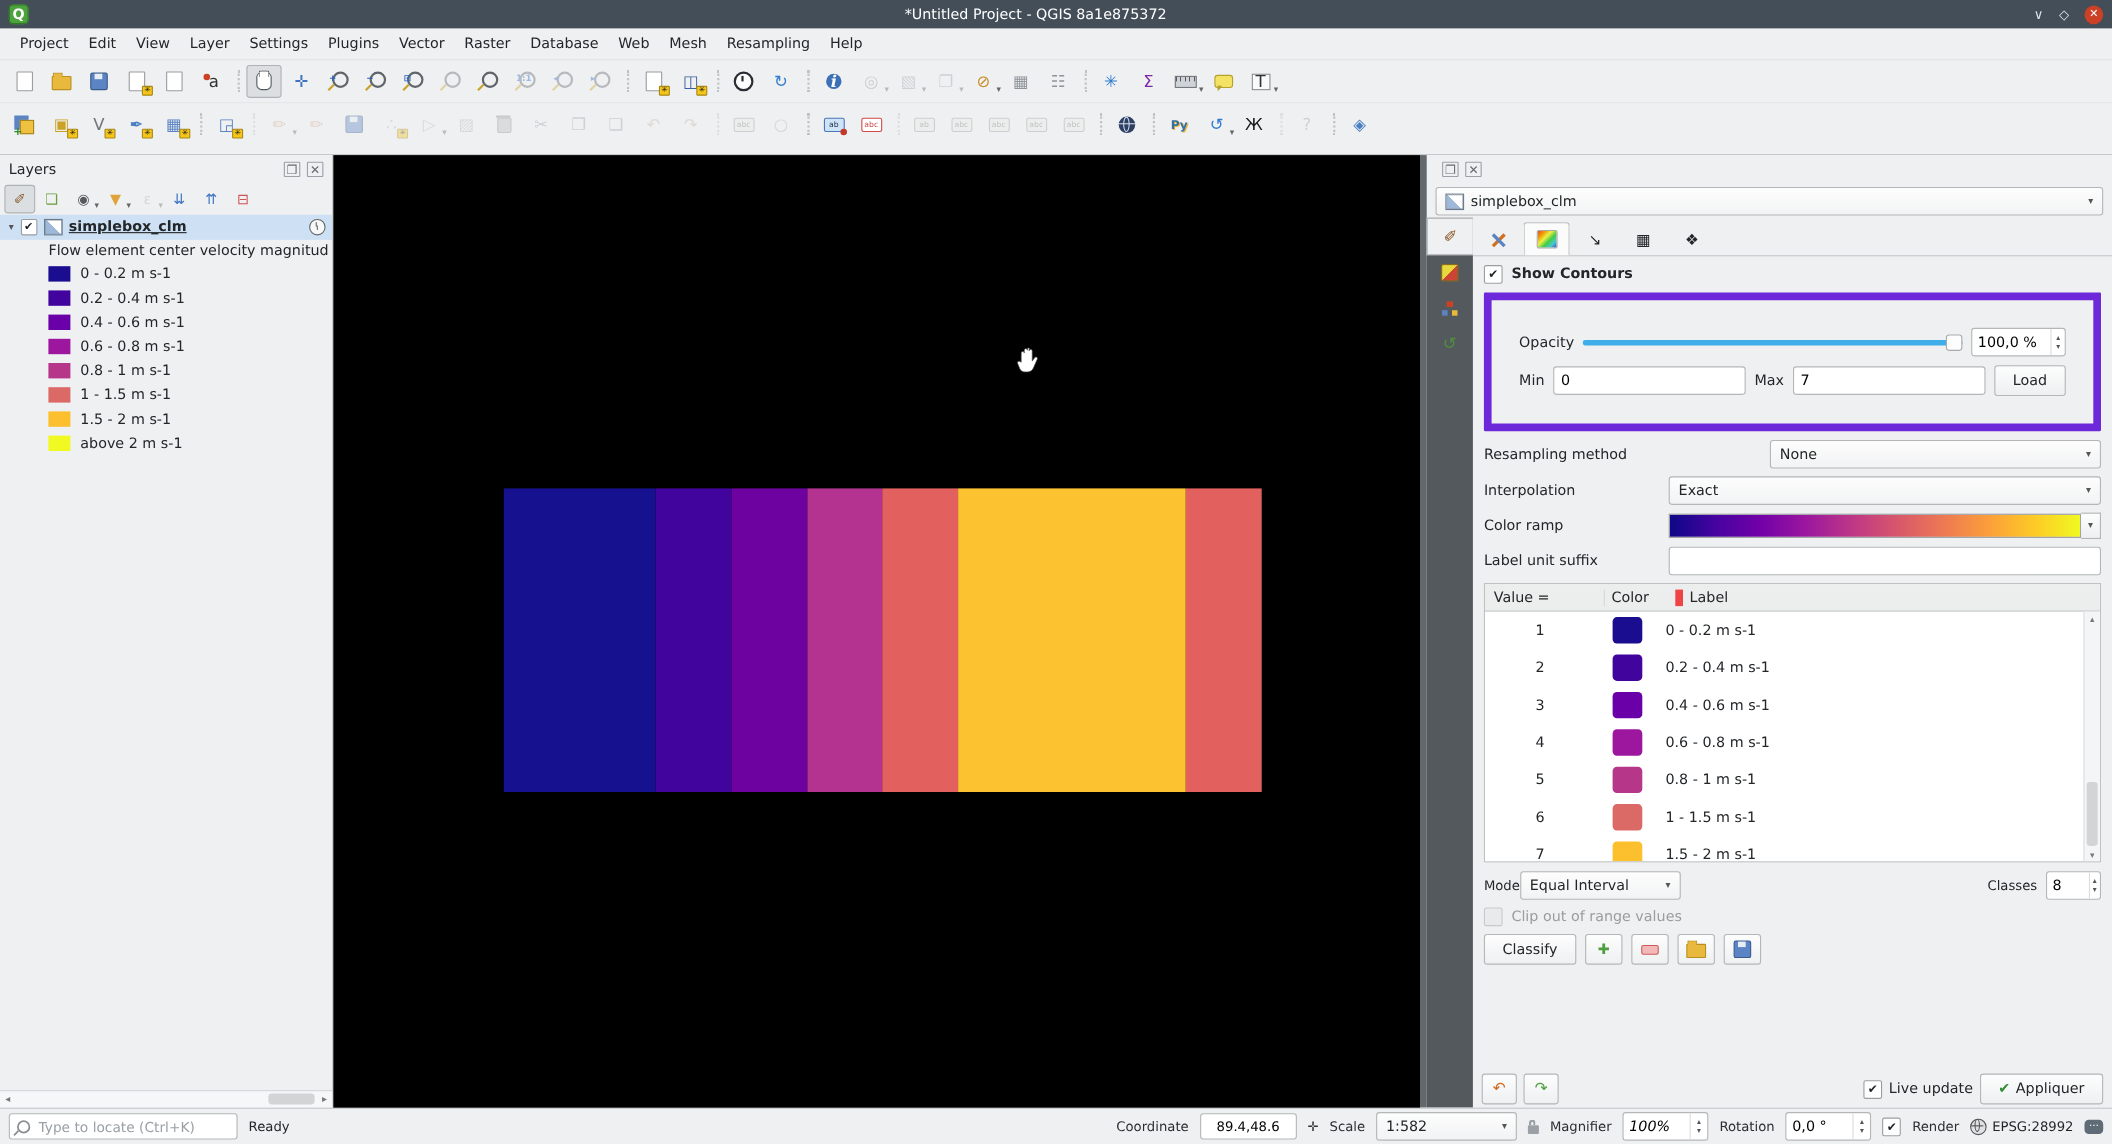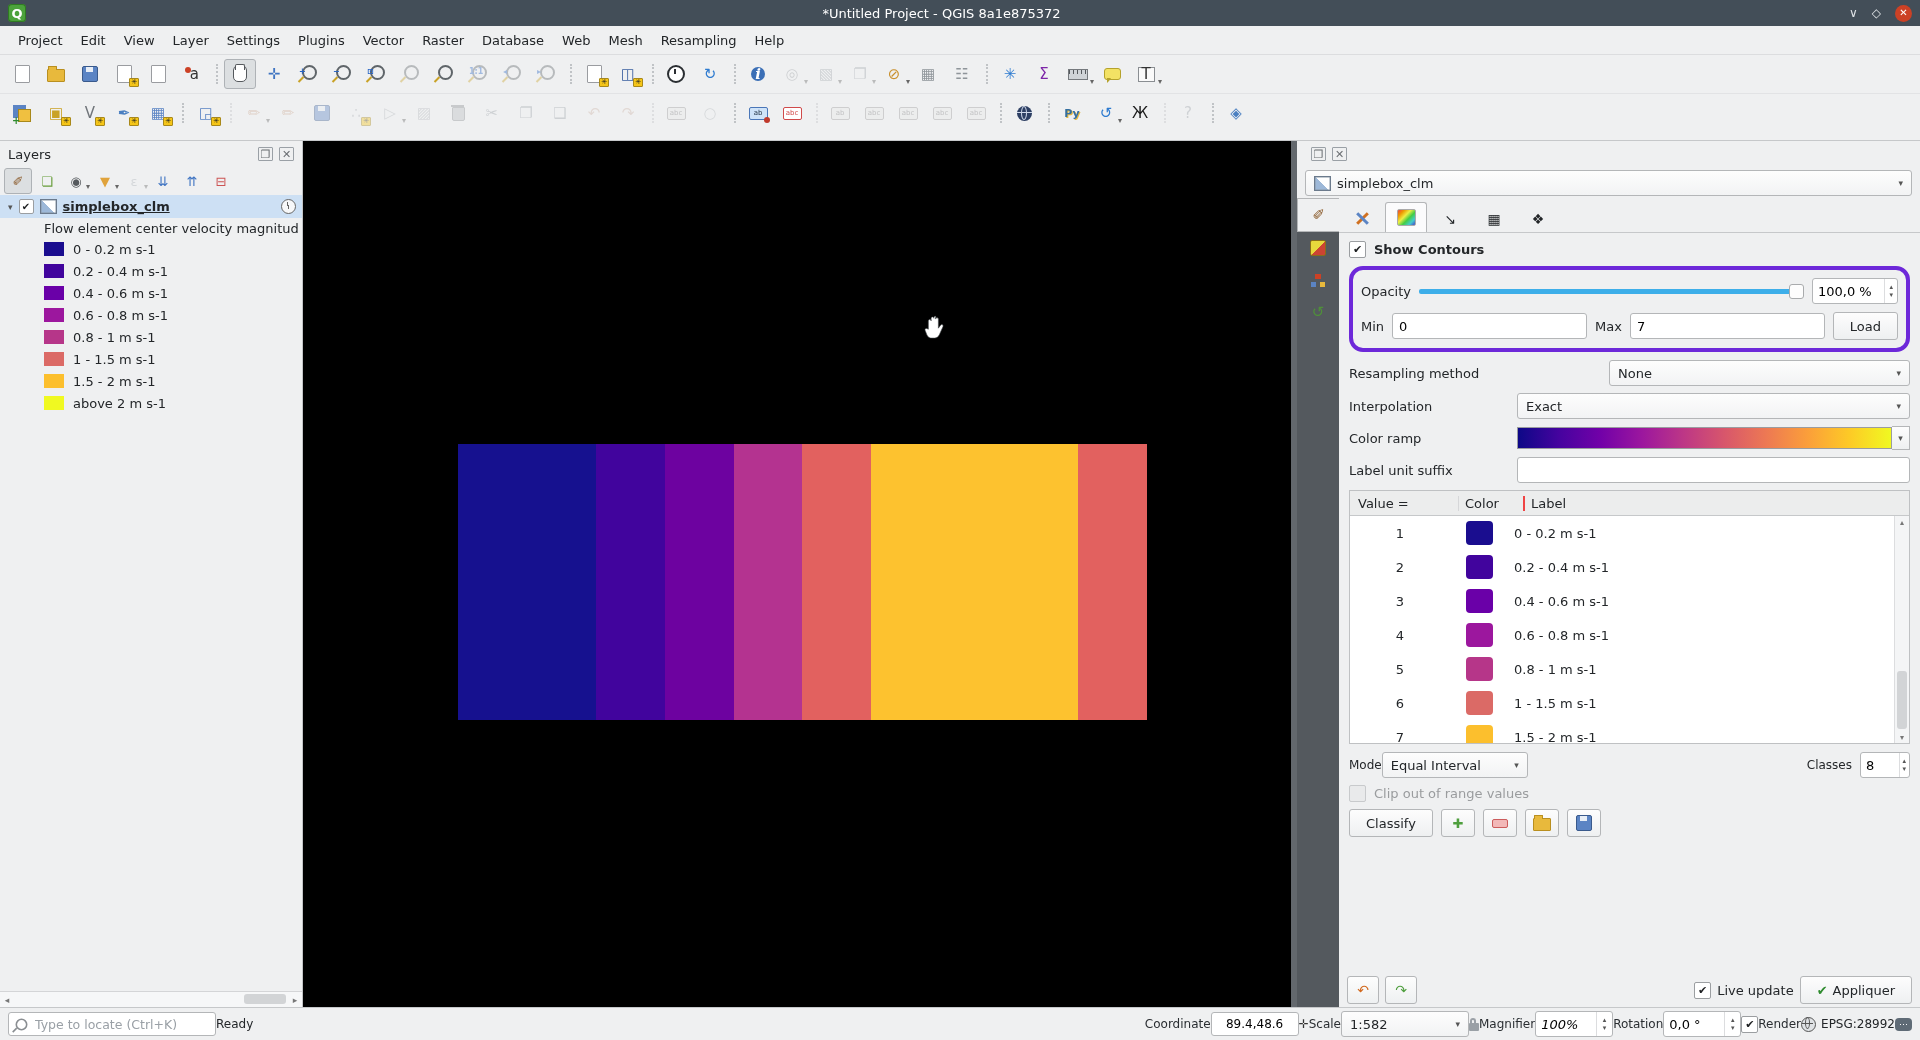--- a/index.html
+++ b/index.html
@@ -121,21 +121,21 @@
   .rail .vtab.active{background:#eff0f1;border:1px solid #b4b6b8;border-right:0;width:41px;}
   .scol{flex:1;display:flex;flex-direction:column;min-width:0;min-height:0;}
   .stabs{height:32px;display:flex;align-items:flex-end;padding:2px 6px 0 2px;gap:2px;border-bottom:1px solid #c6c8ca;flex:0 0 auto;}
   .stab{width:40px;height:27px;display:flex;align-items:center;justify-content:center;border:1px solid transparent;border-bottom:0;border-radius:3px 3px 0 0;font-size:14px;}
   .stab.active{background:#fbfbfc;border-color:#b4b6b8;height:29px;}
   .scontent{flex:1;padding:8px 10px 4px 10px;display:flex;flex-direction:column;min-height:0;overflow:hidden;}
   .row{display:flex;align-items:center;margin-bottom:7px;}
   .row .flabel{width:168px;flex:0 0 auto;font-size:13px;}
   .cbrow{gap:8px;margin-bottom:8px;}
   .cbrow .cblabel{font-weight:bold;font-size:13px;}
-  .groupbox{border:4px solid #6d28d9;border-radius:14px;padding:8px;margin-bottom:8px;}
+  .groupbox{border:7px solid #6d28d9;border-radius:1px;padding:25px;margin-bottom:8px;}
   .grow{display:flex;align-items:center;gap:8px;}
   .grow + .grow{margin-top:8px;}
   .grow .glabel{font-size:13px;}
   .slider{flex:1;height:20px;display:flex;align-items:center;position:relative;}
   .groove{height:5px;border-radius:2px;background:#3daee9;flex:1;}
   .handle{position:absolute;right:0;top:3px;width:13px;height:13px;background:#fdfdfd;border:1px solid #a9abad;border-radius:3px;}
   .spin{display:inline-flex;border:1px solid #b4b6b8;background:#fff;border-radius:3px;height:24px;align-items:center;overflow:hidden;}
   .spin input{border:0;outline:none;font:inherit;font-size:13px;padding:0 5px;width:100%;min-width:0;background:transparent;}
   .spin .arrs{width:16px;align-self:stretch;display:flex;flex-direction:column;align-items:center;justify-content:center;border-left:1px solid #dcdddf;color:#555;font-size:7px;line-height:1.2;}
   .tinput{border:1px solid #b4b6b8;background:#fff;border-radius:3px;height:24px;display:flex;align-items:center;}
@@ -144,21 +144,21 @@
   .combo .cv{flex:1;font-size:13px;white-space:nowrap;overflow:hidden;}
   .carr{font-size:9px;color:#555;}
   .btn{border:1px solid #b4b6b8;background:linear-gradient(#fdfdfd,#eef0f1);border-radius:3px;height:26px;padding:0 16px;display:inline-flex;align-items:center;justify-content:center;font-size:13px;gap:5px;}
   .btn.sq{width:32px;padding:0;}
   .ramp{flex:1;height:20px;border:1px solid #9a9ca0;}
   .rampbtn{width:17px;height:22px;border:1px solid #b4b6b8;border-left:0;background:linear-gradient(#fdfdfd,#eef0f1);display:flex;align-items:center;justify-content:center;}
   
   .ctable{height:252px;border:1px solid #bfc1c3;background:#fff;display:flex;flex-direction:column;overflow:hidden;margin-bottom:8px;position:relative;}
   .thead{height:24px;display:flex;align-items:center;background:#eceded;border-bottom:1px solid #c6c8ca;font-size:13px;flex:0 0 auto;}
   .th-val{width:100px;padding-left:8px;border-right:1px solid #d6d7d9;}
-  .th-col{width:58px;padding-left:6px;border-right:2px solid #ef4444;}
+  .th-col{width:58px;padding-left:6px;border-right:7px solid #ef4444;}
   .th-lab{flex:1;padding-left:6px;}
   .trows{flex:1;overflow:hidden;}
   .trow{height:34px;display:flex;align-items:center;font-size:13px;}
   .tc-val{width:100px;text-align:center;}
   .tc-color{width:58px;display:flex;justify-content:center;}
   .tc-color .swatch{width:27px;height:24px;border-radius:4px;}
   .tc-label{flex:1;padding-left:6px;}
   .vscroll{position:absolute;right:0;top:25px;bottom:0;width:14px;background:#f4f5f6;border-left:1px solid #dcdddf;display:flex;flex-direction:column;align-items:center;}
   .vs-arr{height:12px;font-size:8px;color:#777;display:flex;align-items:center;}
   .vs-track{flex:1;width:100%;position:relative;}
@@ -169,21 +169,21 @@
   .sbottom{height:34px;display:flex;align-items:center;padding:0 8px;gap:6px;flex:0 0 auto;}
   .sbottom .btn.sq{width:30px;height:26px;}
   .live{display:flex;align-items:center;gap:6px;margin-left:auto;font-size:13px;}
   .applybtn{font-size:13px;}
   
   .cb{width:15px;height:15px;background:#fff;border:1px solid #9b9ea1;border-radius:2px;display:inline-flex;align-items:center;justify-content:center;font-size:11px;color:#1c1e20;flex:0 0 auto;}
   .cb.checked::before{content:"✔";}
   .cb.dis{background:#e9eaeb;border-color:#c8cacc;}
   .cb.sm{width:13px;height:13px;font-size:10px;}
   
-  .statusbar{height:32px;background:#eff0f1;border-top:1px solid #c6c8ca;display:flex;align-items:center;padding:0 8px;flex:0 0 auto;font-size:12px;}
+  .statusbar{height:32px;background:#eff0f1;border-top:1px solid #c6c8ca;display:flex;align-items:center;padding:0 8px;gap:10px;flex:0 0 auto;font-size:12px;}
   .locate{width:196px;height:22px;border:1px solid #b4b6b8;border-radius:3px;background:#fff;display:flex;align-items:center;padding:0 5px;gap:4px;}
   .locate .i-mag{transform:scale(.8);border-color:#8a8e92;margin:0;}
   .locate .i-mag::after{background:#8a8e92;}
   .locate input{border:0;outline:none;flex:1;font:inherit;font-size:12.5px;background:transparent;color:#444;min-width:0;}
   .locate input::placeholder{color:#9aa0a6;}
   .sb-label{color:#2a2e32;}
   .sb-box{height:22px;border:1px solid #b4b6b8;border-radius:3px;background:#fff;display:flex;align-items:center;padding:0 6px;}
   .sb-box input{border:0;outline:none;width:70px;font:inherit;font-size:12px;text-align:center;background:transparent;}
   .sb-combo{width:110px;}
   .sb-spin input{width:52px;text-align:left;}

